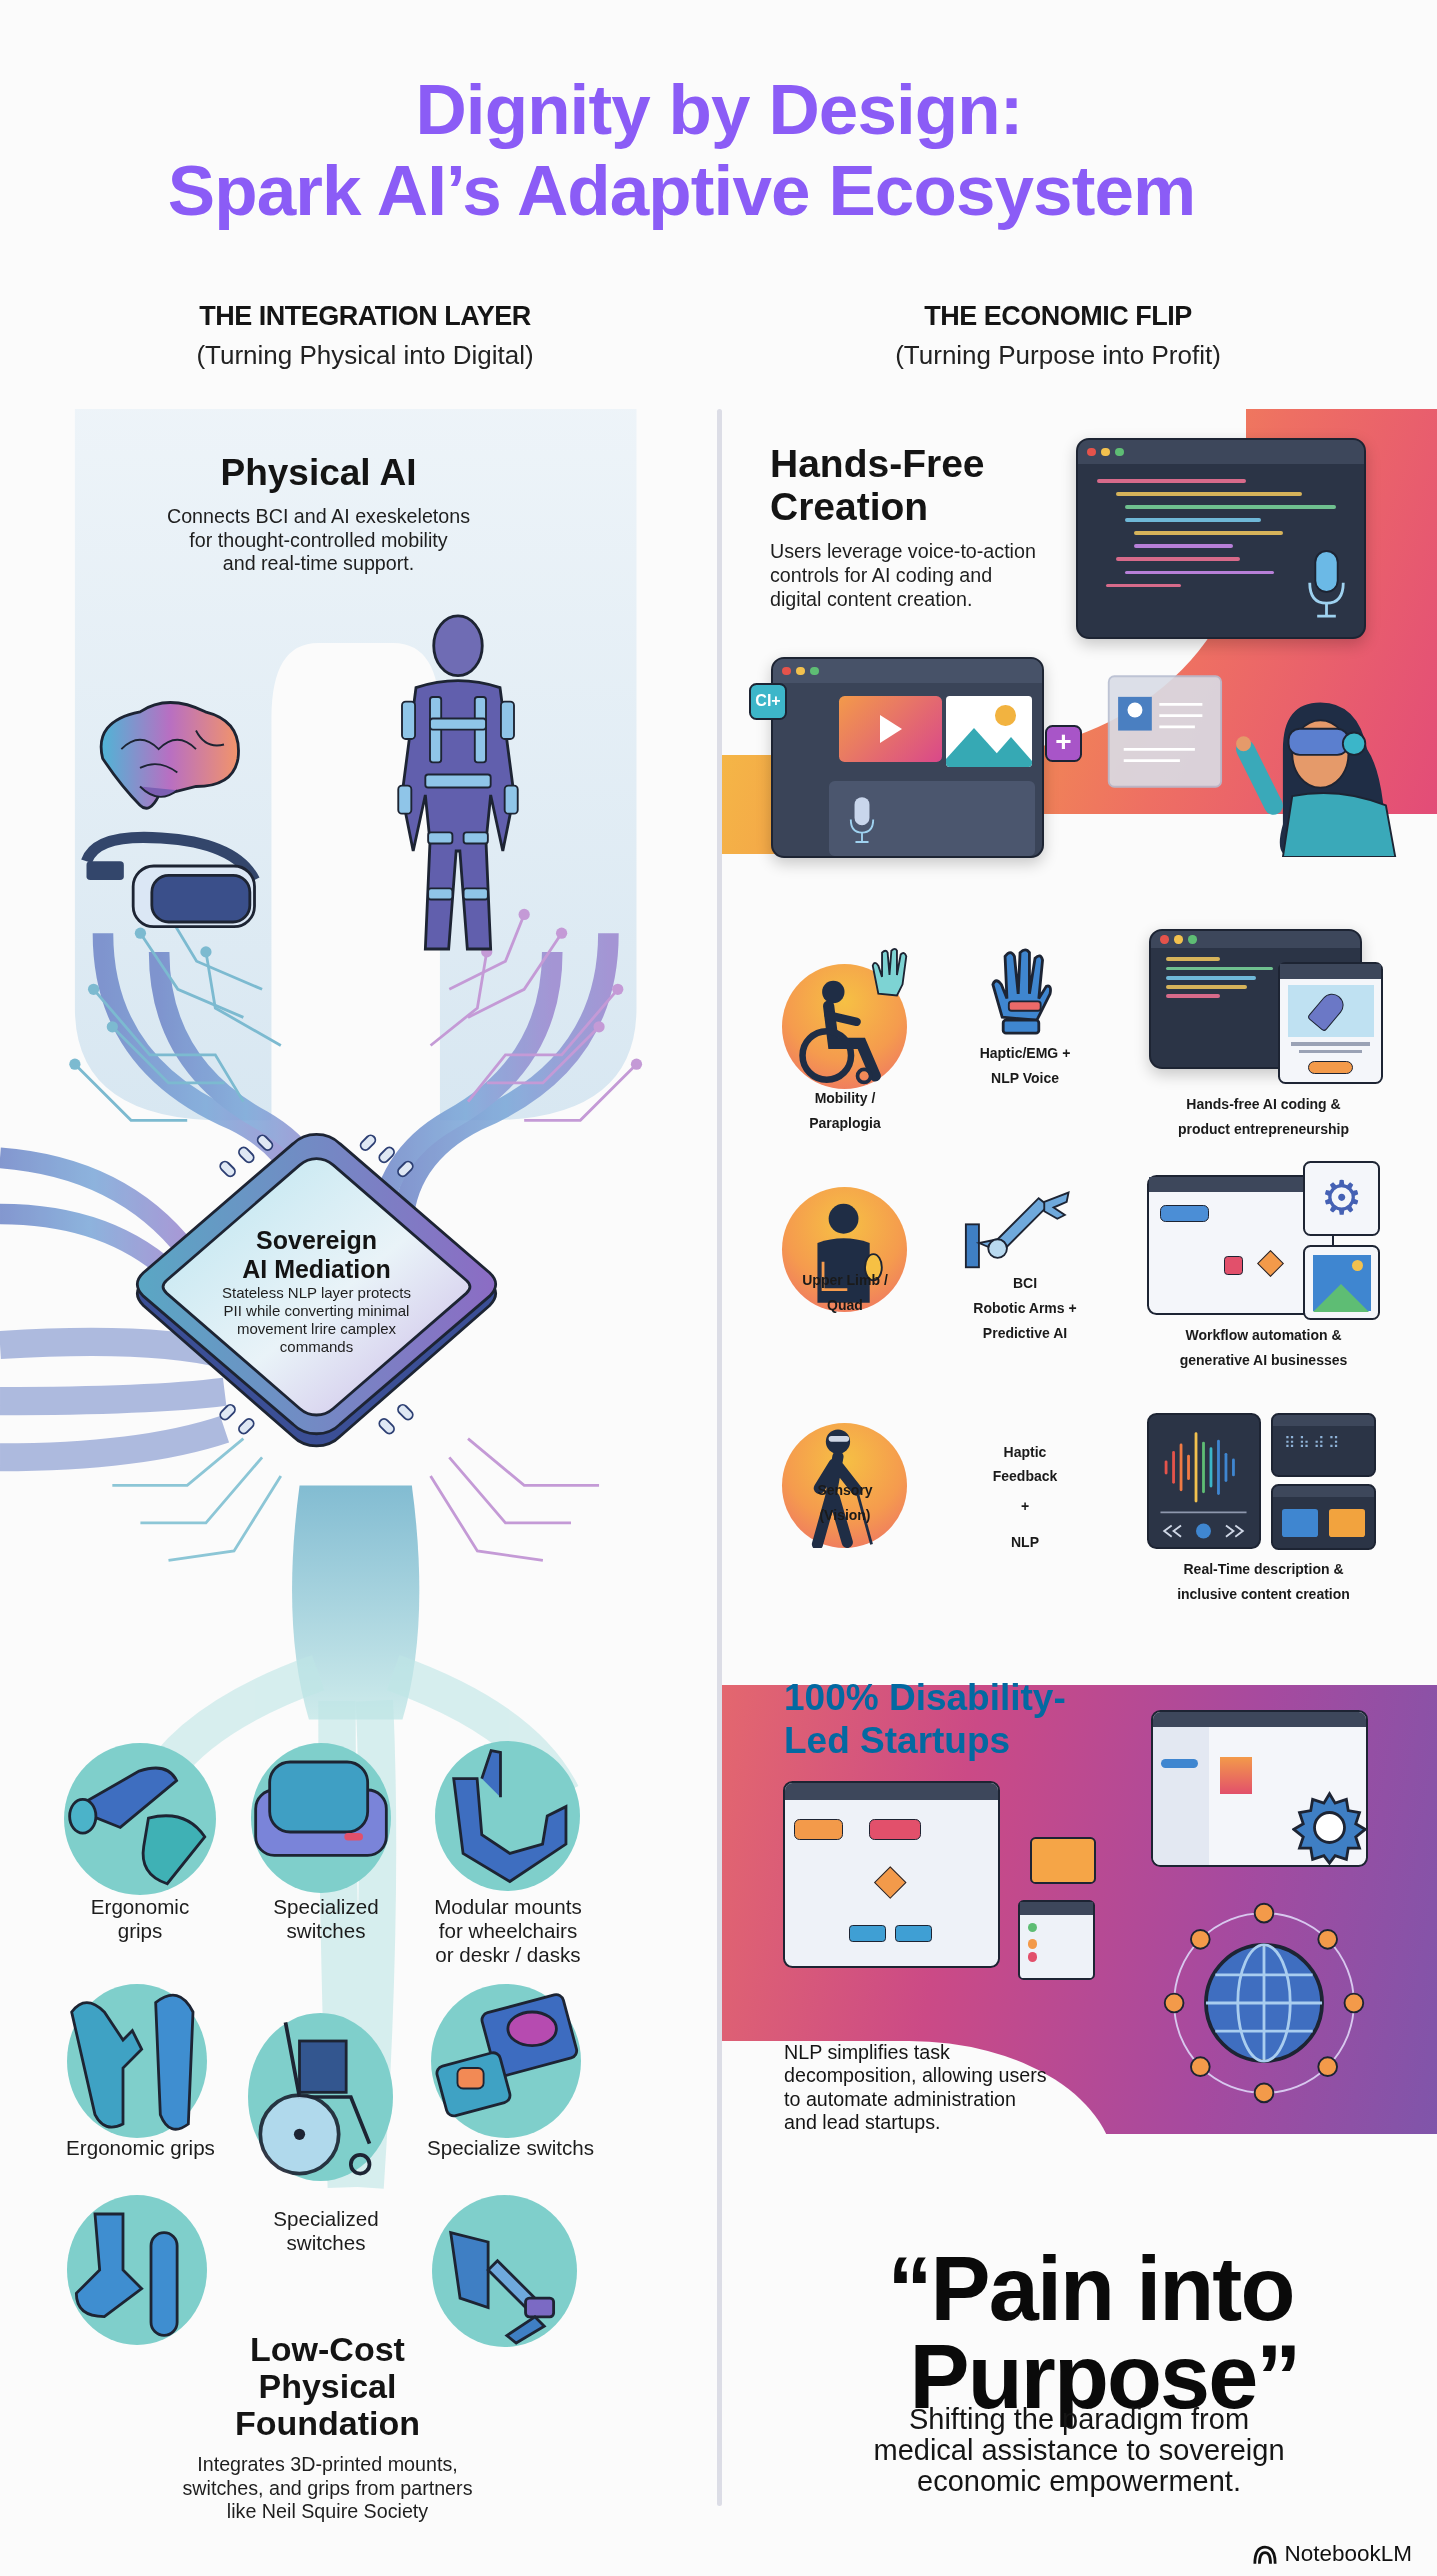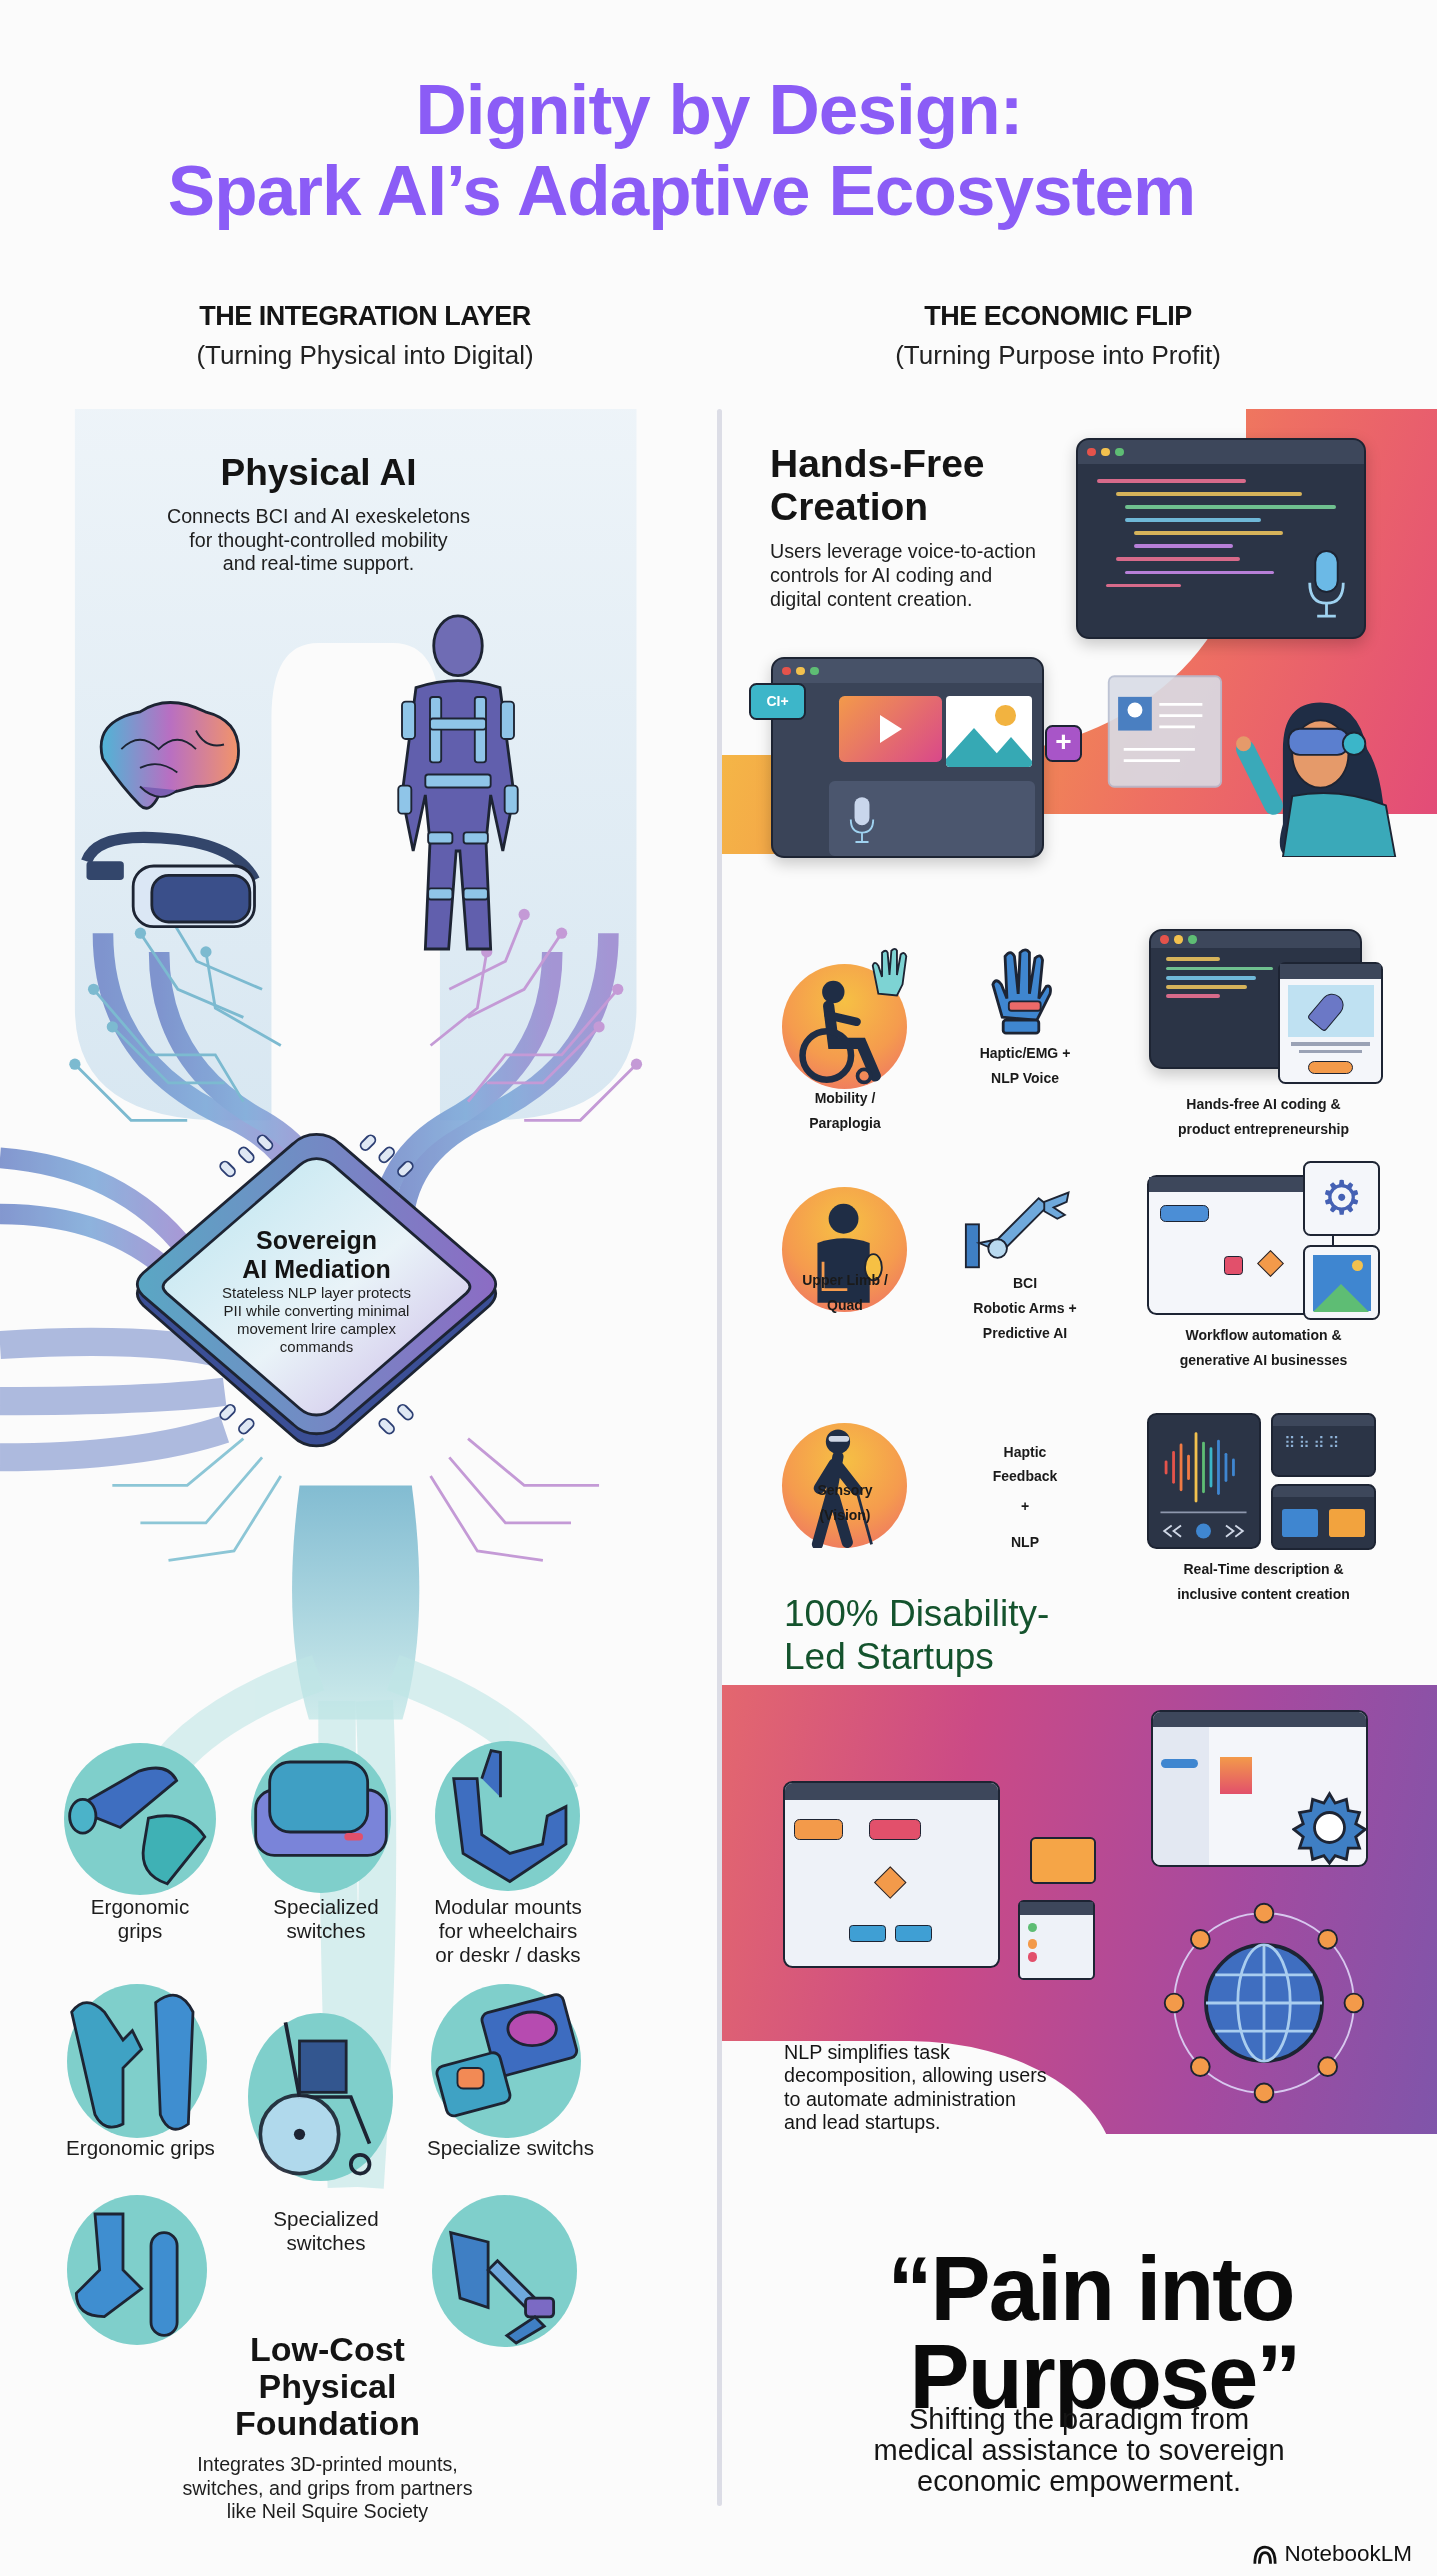--- a/index.html
+++ b/index.html
@@ -398,21 +398,21 @@
       <div style="position:absolute;left:49px;top:9.4px;width:20.6px;height:20.6px;border-radius:50%;background:#f2b340"></div>
       <div style="position:absolute;left:-9.4px;top:32px;width:0;height:0;border-left:37px solid transparent;border-right:37px solid transparent;border-bottom:41px solid #36a9b4"></div>
       <div style="position:absolute;left:37px;top:41px;width:0;height:0;border-left:28px solid transparent;border-right:28px solid transparent;border-bottom:32px solid #36a9b4"></div>
     </div>
     <div class="abs" style="left:56px;top:122px;width:206px;height:75px;border-radius:5.6px;background:#4b566e;"></div>
     <svg class="abs" style="left:75px;top:136px;" width="28" height="51" viewBox="0 0 30 54">
       <rect x="7" y="2" width="16" height="30" rx="8" fill="#c9d6ec"></rect>
       <path d="M3 26 Q3 40 15 40 Q27 40 27 26 M15 40 L15 50 M8 50 L22 50" stroke="#9fd2f0" stroke-width="2" fill="none"></path>
     </svg>
   </div>
-  <div class="abs" style="left:749px;top:683px;width:57px;height:37px;border-radius:7.5px;background:#3db6c9;border:2.8px solid #1d2433;color:#fff;font-weight:700;font-size:14px;text-align:center;line-height:32px;">CI+</div>
+  <div class="abs" style="left:749px;top:683px;width:38px;height:37px;border-radius:7.5px;background:#3db6c9;border:2.8px solid #1d2433;color:#fff;font-weight:700;font-size:16px;text-align:center;line-height:32px;">CI+</div>
   <div class="abs" style="left:1045px;top:725px;width:37px;height:37px;border-radius:7.5px;background:#a855c8;border:2.8px solid #1d2433;color:#fff;font-weight:700;font-size:28px;text-align:center;line-height:30px;">+</div>
 
   <svg class="abs" style="left:1105px;top:665px;" width="309" height="192" viewBox="0 0 330 205">
     <rect x="4" y="12" width="120" height="118" rx="6" fill="#d9dde6" stroke="#b7bdd0" stroke-width="2" opacity="0.9"></rect>
     <rect x="14" y="34" width="36" height="36" fill="#4a7fc1"></rect>
     <circle cx="32" cy="48" r="8" fill="#fff"></circle>
     <path d="M58 42 L104 42 M58 54 L104 54 M58 66 L96 66 M20 90 L96 90 M20 102 L80 102" stroke="#fff" stroke-width="3"></path>
     <path d="M230 40 Q190 40 190 90 L190 170 Q180 205 200 205 L300 205 Q300 120 280 90 Q270 40 230 40 Z" fill="#1f2d45"></path>
     <ellipse cx="230" cy="95" rx="30" ry="36" fill="#e59a6a" stroke="#1d2433" stroke-width="2"></ellipse>
     <rect x="196" y="68" width="64" height="28" rx="12" fill="#5b7fcf" stroke="#1d2433" stroke-width="2"></rect>
@@ -559,21 +559,21 @@
     <div style="line-height:24px">Haptic</div>
     <div style="line-height:24px">Feedback</div>
     <div>+</div>
     <div>NLP</div>
   </div>
   <div class="row-lbl" style="left:1128px;top:1557px;width:271px;">
     <div>Real-Time description &amp;</div>
     <div>inclusive content creation</div>
   </div>
 
-  <div class="abs" style="left:784px;top:1592px;width:393px;font-weight:400;font-size:37px;line-height:43px;color:#14532d;">
+  <div class="abs" style="left:784px;top:1676px;width:393px;font-weight:700;font-size:37px;line-height:43px;color:#0369a1;">
     <div>100% Disability-</div>
     <div>Led Startups</div>
   </div>
 
   <div class="abs" style="left:783px;top:1781px;width:217px;height:187px;background:#eef2f8;border:2.8px solid #1d2433;border-radius:9.4px;overflow:hidden;">
     <div style="height:17px;background:#3d475b;"></div>
     <div style="position:absolute;left:9.4px;top:36px;width:49px;height:20.6px;border-radius:5.6px;background:#f39a4a;border:1.9px solid #1d2433;"></div>
     <div style="position:absolute;left:84px;top:36px;width:52px;height:20.6px;border-radius:5.6px;background:#e2506b;border:1.9px solid #1d2433;"></div>
     <div style="position:absolute;left:94px;top:88px;width:22.5px;height:22.5px;background:#f39a4a;border:1.9px solid #1d2433;transform:rotate(45deg);"></div>
     <div style="position:absolute;left:64px;top:142px;width:37px;height:17px;border-radius:3.7px;background:#3f9fd4;border:1.9px solid #1d2433;"></div>

